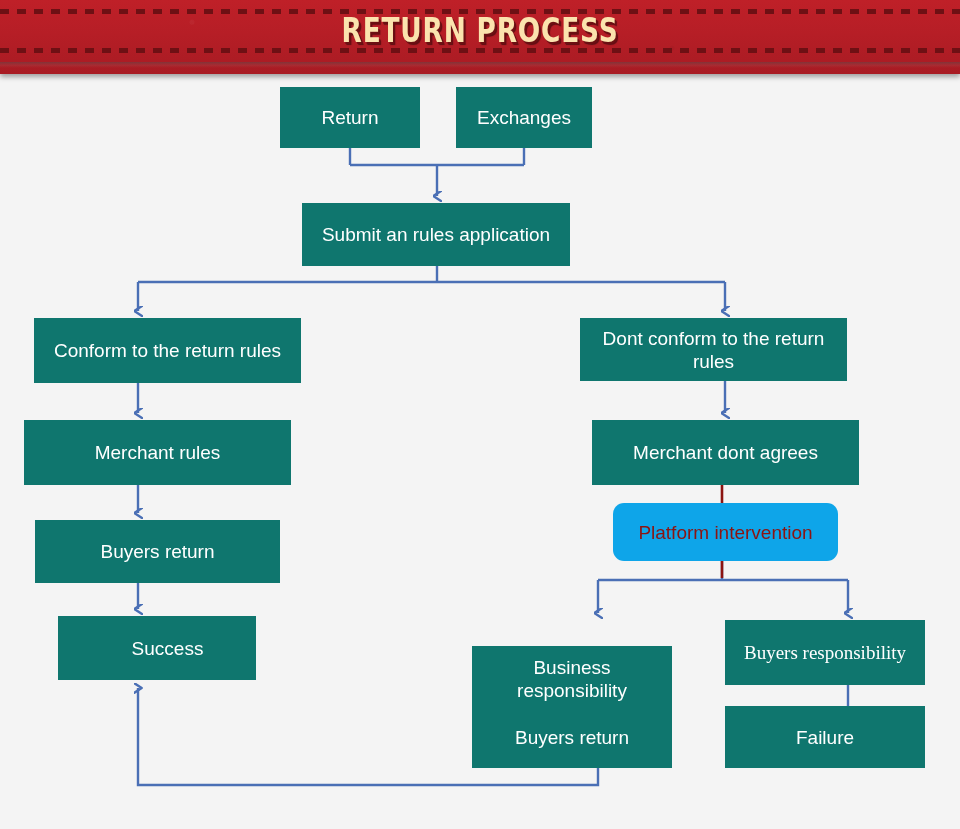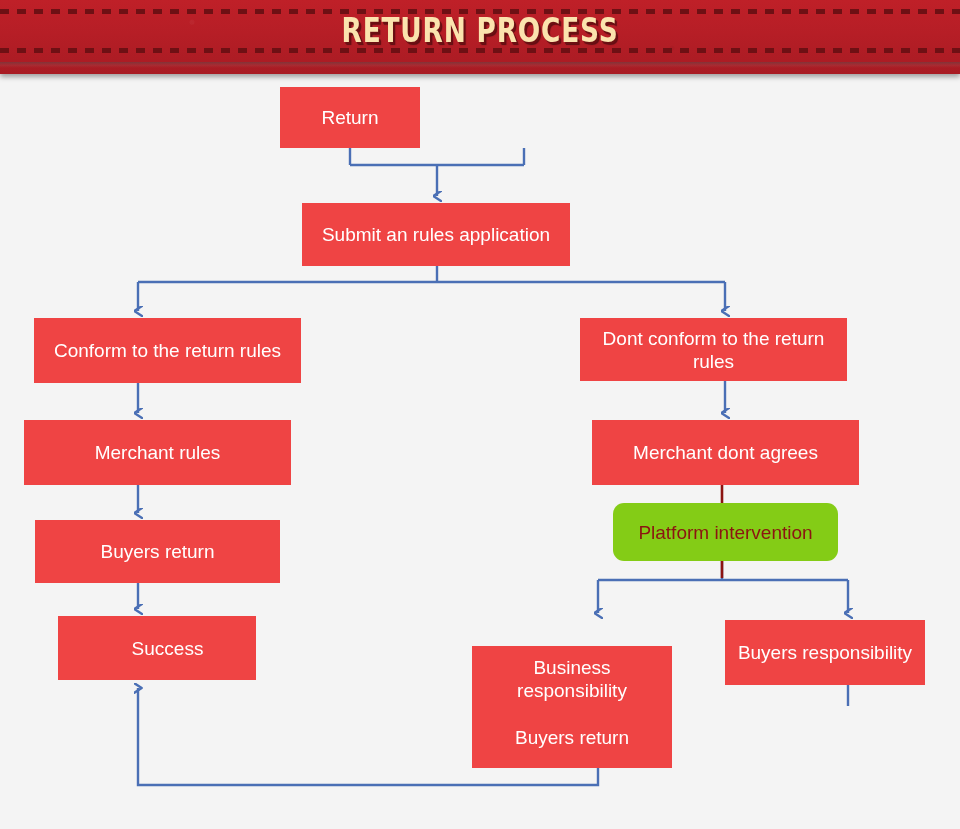--- a/index.html
+++ b/index.html
@@ -86,28 +86,28 @@
 
   
   .node {
     position: absolute;
     box-sizing: border-box;
     display: flex;
     align-items: center;
     justify-content: center;
     text-align: center;
     color: #ffffff;
-    background: #ef4444;
+    background: #0f766e;
     font-size: 19px;
     line-height: 23px;
     padding: 2px 6px;
     z-index: 3;
   }
   .node.yellow {
-    background: #84cc16;
+    background: #0ea5e9;
     color: #8c1411;
     border-radius: 11px;
     font-size: 19px;
   }
 </style>
 </head>
 <body>
 
 <div id="page">
 
@@ -163,37 +163,39 @@
       <path d="M598,768 L598,785 L138,785 L138,688" marker-end="url(#arrow-blue-up)"></path>
     </g>
 
     <g stroke="#8c1411" stroke-width="2.6" fill="none">
       <path d="M722,485 L722,578"></path>
     </g>
   </svg>
 
   <div class="node" style="left:280px; top:87px; width:140px; height:61px;">Return</div>
 
+  <div class="node" style="left:456px; top:87px; width:136px; height:61px;">Exchanges</div>
 
   <div class="node" style="left:302px; top:203px; width:268px; height:63px;">Submit an rules application</div>
 
   <div class="node" style="left:34px; top:318px; width:267px; height:65px;">Conform to the return rules</div>
 
   <div class="node" style="left:580px; top:318px; width:267px; height:63px;">Dont conform to the return rules</div>
 
   <div class="node" style="left:24px; top:420px; width:267px; height:65px;">Merchant rules</div>
 
   <div class="node" style="left:592px; top:420px; width:267px; height:65px;">Merchant dont agrees</div>
 
   <div class="node" style="left:35px; top:520px; width:245px; height:63px;">Buyers return</div>
 
   <div class="node yellow" style="left:613px; top:503px; width:225px; height:58px;">Platform intervention</div>
 
   <div class="node" style="left:58px; top:616px; width:198px; height:64px;padding-left:27px;">Success</div>
 
   <div class="node" style="left:472px; top:620px; width:200px; height:65px;margin-top:26px;">Business responsibility</div>
 
-  <div class="node" style="left:725px; top:620px; width:200px; height:65px;">Buyers responsibility</div>
+  <div class="node" style="left:725px; top:620px; width:200px; height:65px;font-family:Liberation Serif, serif;">Buyers responsibility</div>
 
   <div class="node" style="left:472px; top:706px; width:200px; height:62px;">Buyers return</div>
 
+  <div class="node" style="left:725px; top:706px; width:200px; height:62px;">Failure</div>
 
 </div>
 
 </body></html>

